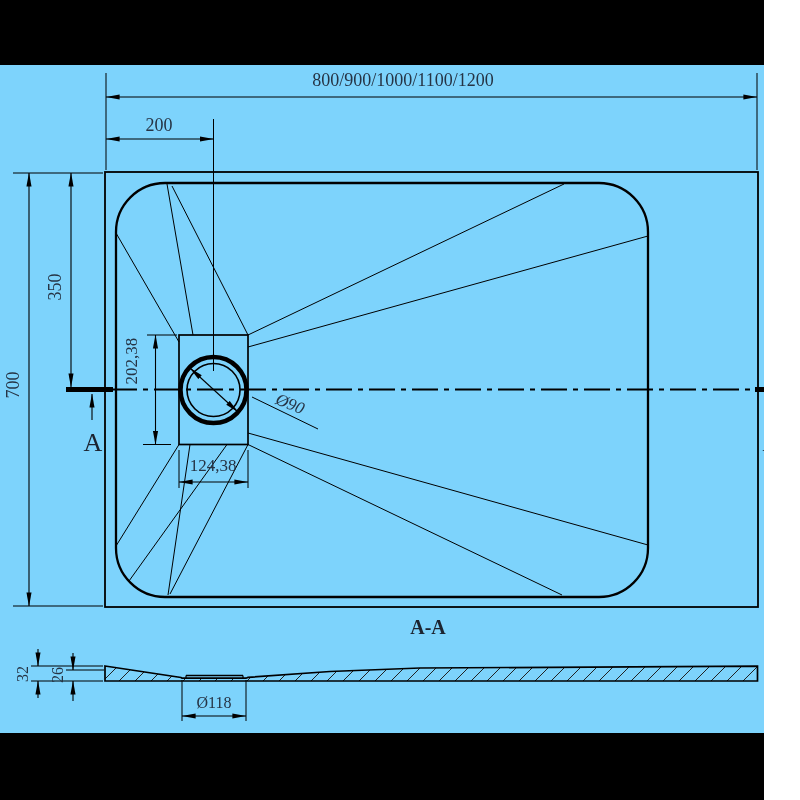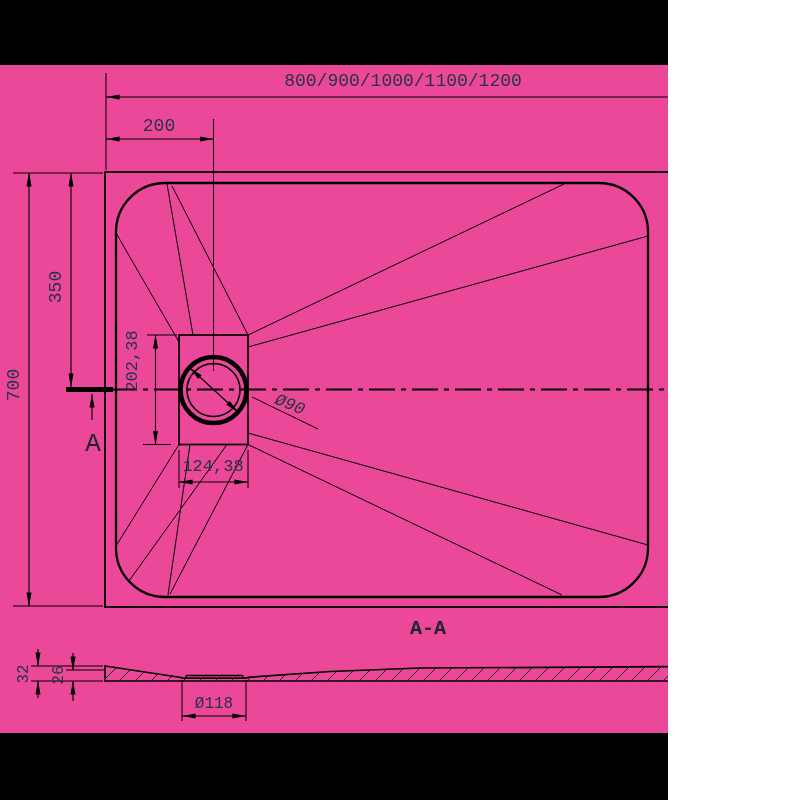--- a/index.html
+++ b/index.html
@@ -1,17 +1,17 @@
 <!DOCTYPE html>
 <html><head>
 <meta charset="utf-8">
 <style>
   html,body{margin:0;padding:0;background:#ffffff;}
-  .stage{position:relative;width:668px;height:800px;background:#ec4899;overflow:hidden;
-         font-family:Liberation Mono, monospace;}
+  .stage{position:relative;width:764px;height:800px;background:#7dd3fc;overflow:hidden;
+         font-family:Liberation Serif, serif;}
   svg{position:absolute;left:0;top:0;display:block;}
   .ln{stroke:#000000;fill:none;}
   .edge{stroke-width:1.8;}
   .basin{stroke-width:2.3;}
   .box{stroke-width:1.7;}
   .fan{stroke-width:1;}
   .dim{stroke:#000000;stroke-width:1.1;fill:none;}
   .ext{stroke:#000000;stroke-width:1;fill:none;}
   .cl{stroke:#000000;stroke-width:1.8;fill:none;stroke-dasharray:26 6 5 6;}
   .cutbar{stroke:#000000;stroke-width:5;fill:none;}

